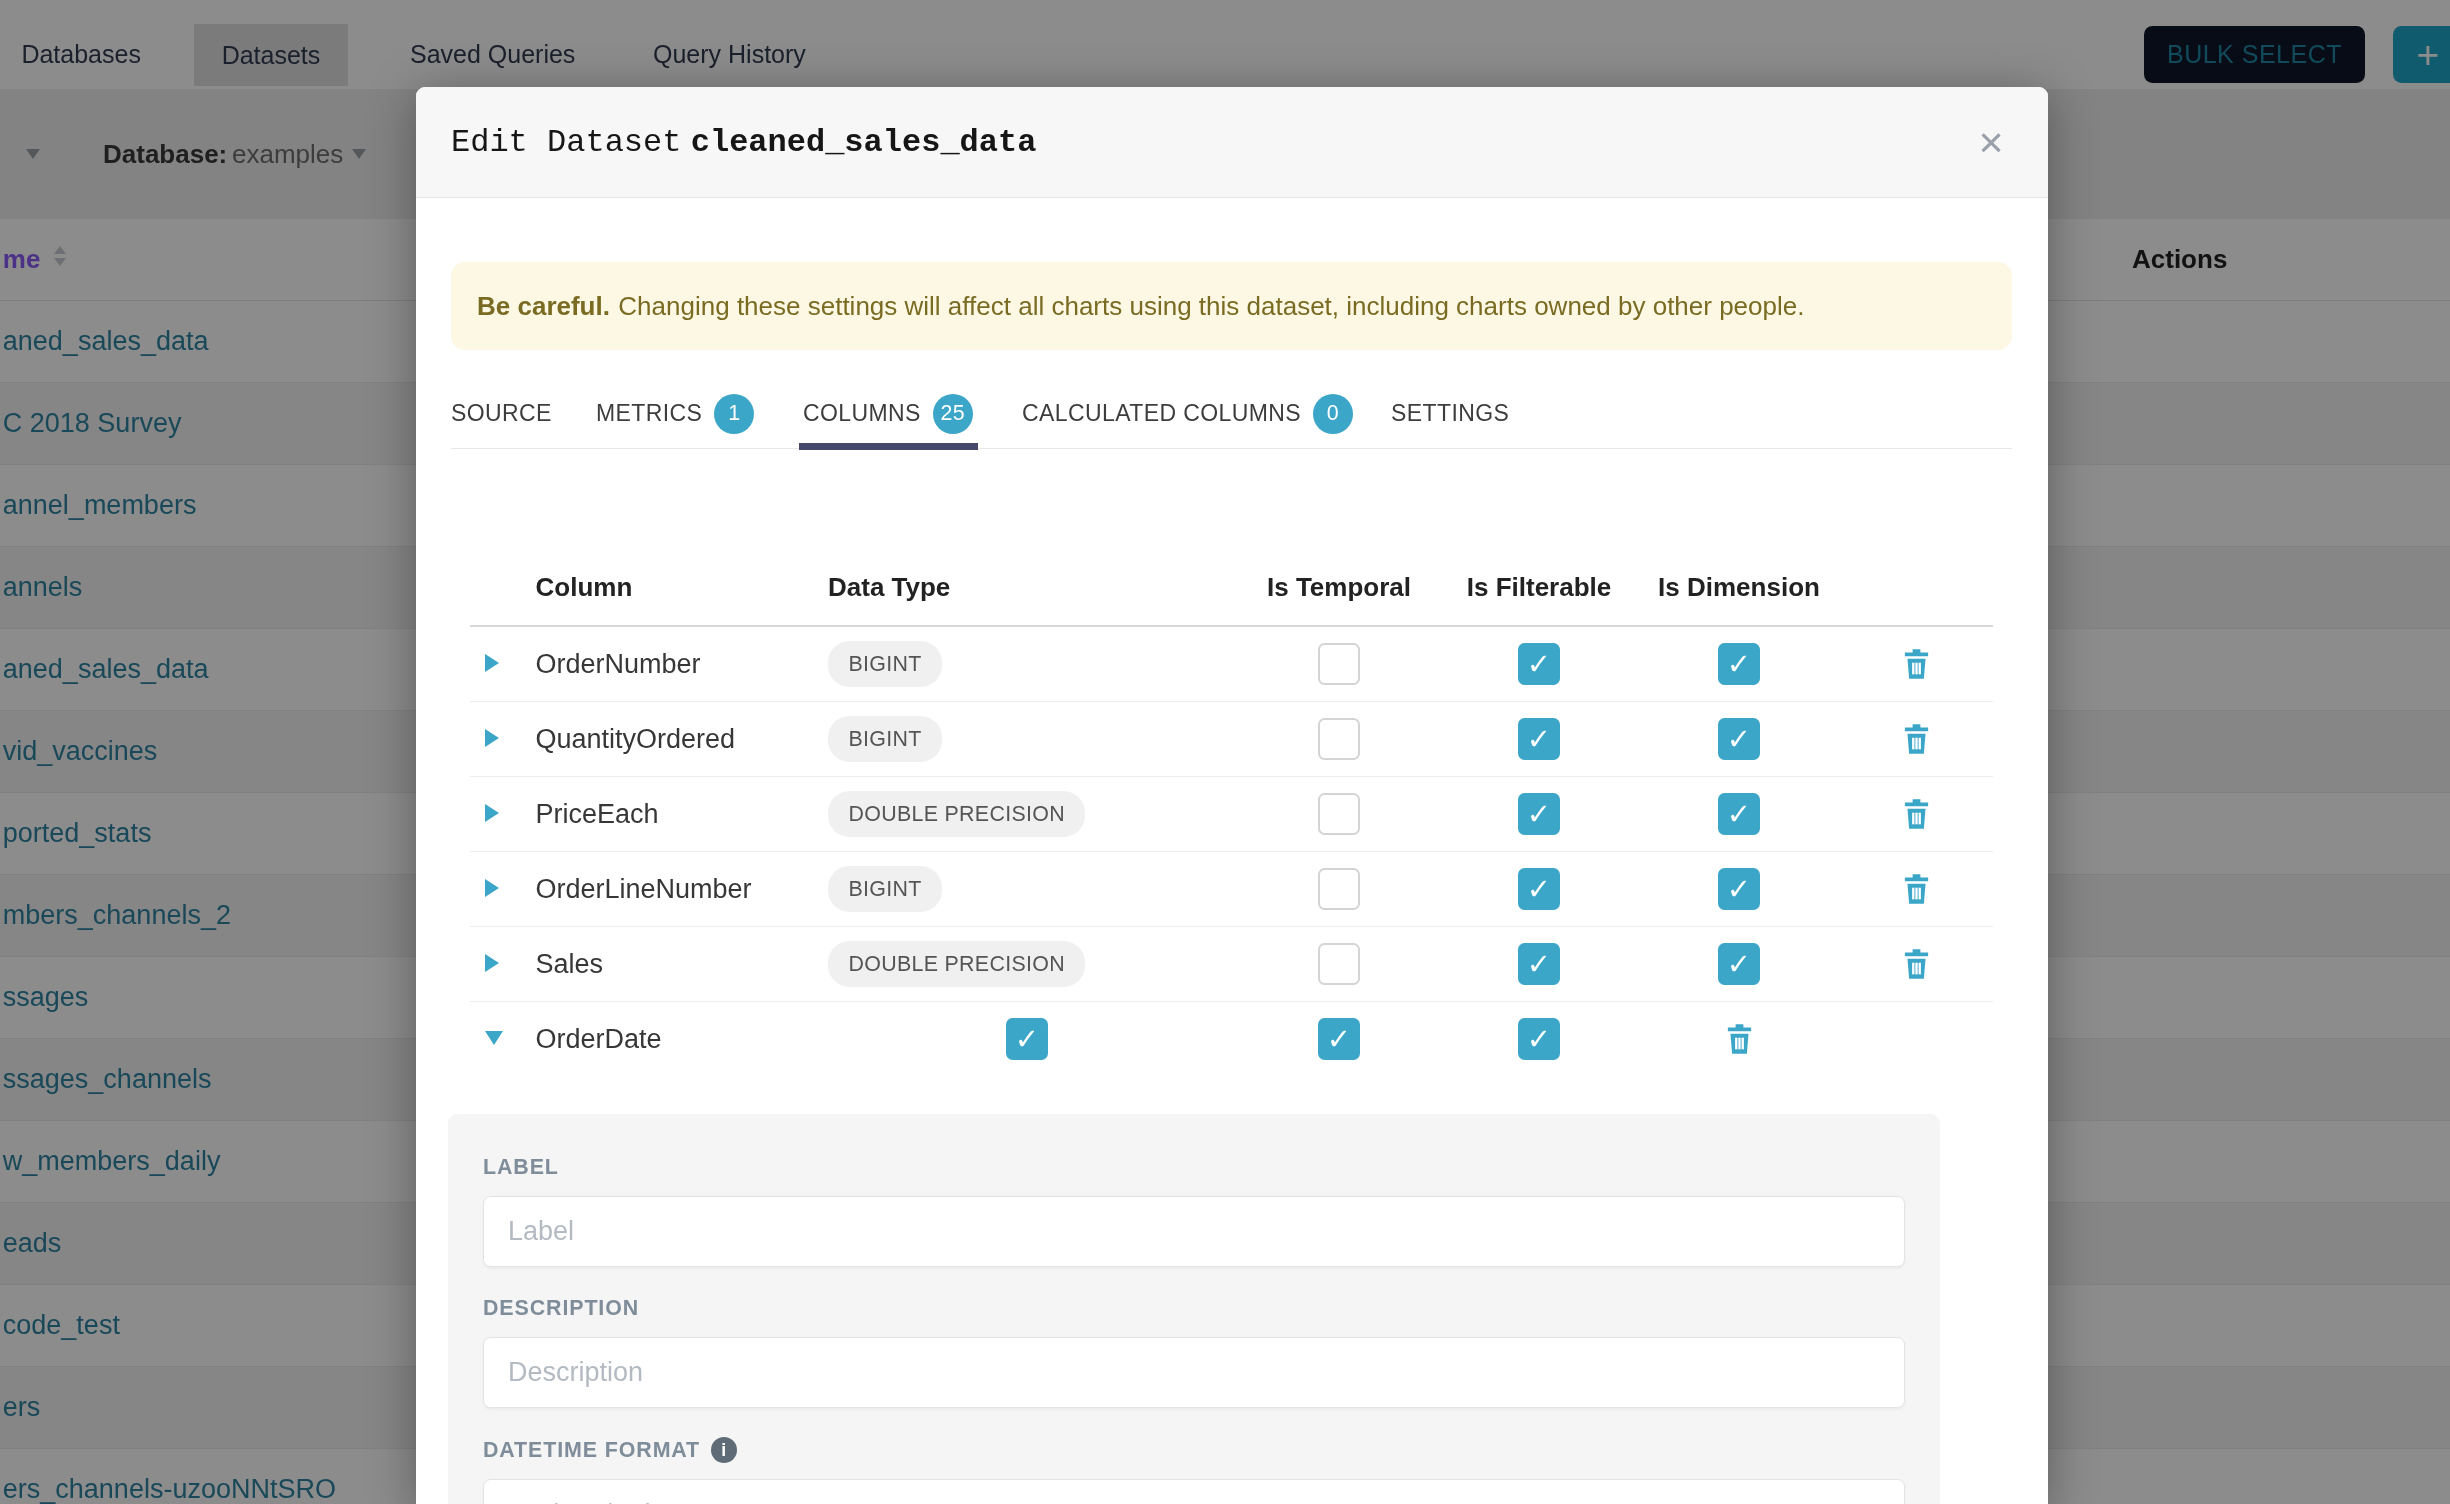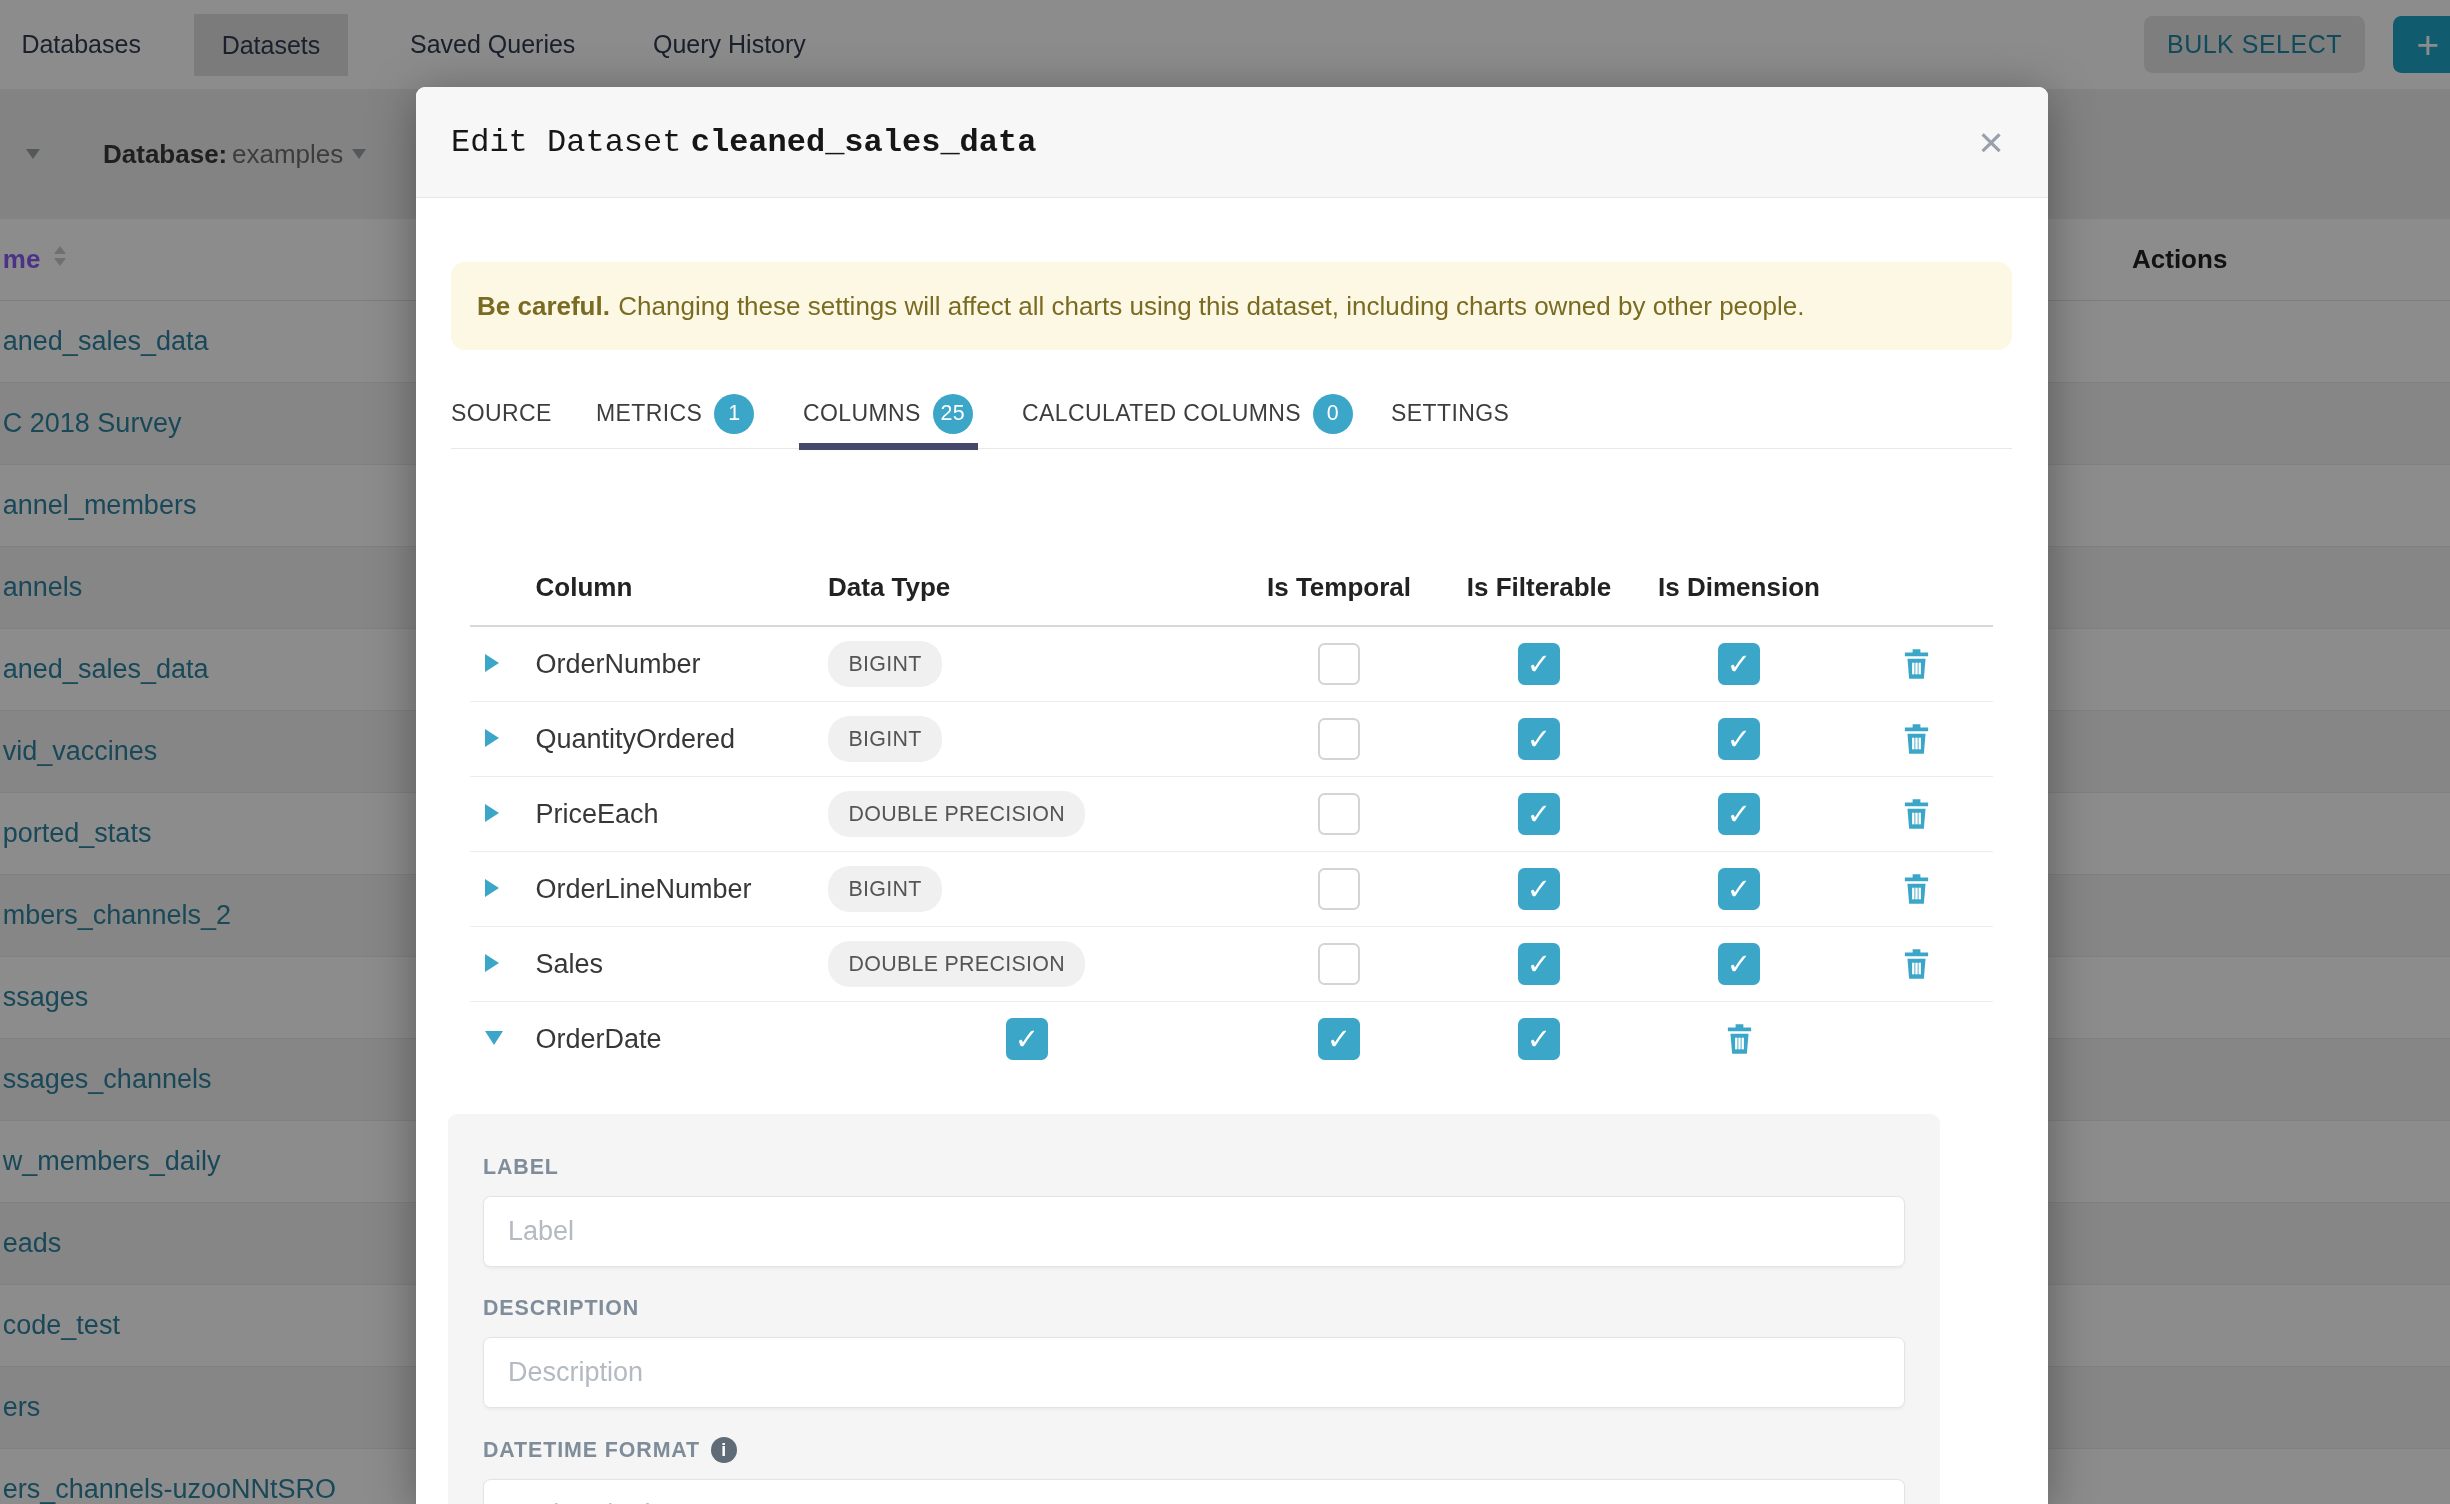--- a/index.html
+++ b/index.html
@@ -1,26 +1,26 @@
 <!DOCTYPE html>
 <html style="font-size:15px"><head>
 <meta charset="utf-8">
 <style>
   html,body{margin:0;padding:0;}
   body{font-family:"Liberation Sans","DejaVu Sans",sans-serif;}
   .screen{position:relative;width:2450px;height:1505px;overflow:hidden;background:#fff;}
 
   
-  .nav{position:absolute;left:0;top:0;right:0;height:89px;background:#fff;border-bottom:0.9px solid #ededed;}
+  .nav{position:absolute;left:0;top:10px;right:0;height:89px;background:#fff;border-bottom:0.9px solid #ededed;}
   .nav-tab{position:absolute;top:0;height:89px;display:flex;align-items:center;font-size:25px;color:#323b52;cursor:pointer;}
   .nav-tab.n0{left:21.4px;}
   .nav-tab.n1{left:194px;width:154px;justify-content:center;background:#e0e0e0;height:62px;top:14px;border-radius:1px;}
   .nav-tab.n2{left:410px;}
   .nav-tab.n3{left:653px;}
-  .bulk-btn{position:absolute;left:2144px;top:16px;width:221px;height:57px;background:#e5e5e5;border:none;border-radius:8.4px;
+  .bulk-btn{position:absolute;left:2144px;top:16px;width:221px;height:57px;background:#0f172a;border:none;border-radius:8.4px;
     color:#1f87a5;font-size:25px;font-weight:500;letter-spacing:0.5px;font-family:inherit;cursor:pointer;}
   .add-btn{position:absolute;left:2393px;top:16px;width:70px;height:57px;background:#20a7c9;border:none;border-radius:8.4px 0 0 8.4px;
     color:#fff;font-size:39px;line-height:54px;font-family:inherit;cursor:pointer;}
   .subheader{position:absolute;left:0;top:89px;right:0;height:130px;background:#efefef;border-bottom:0.9px solid #e2e2e2;}
   .dd-caret{width:0;height:0;border-left:7.5px solid transparent;border-right:7.5px solid transparent;border-top:10.3px solid #9aa0a6;display:inline-block;}
   .sub-caret1{position:absolute;left:26px;top:60px;}
   .db-label{position:absolute;left:103px;top:0;height:130px;display:flex;align-items:center;font-size:26px;font-weight:700;color:#3a3a3a;}
   .db-value{position:absolute;left:232px;top:0;height:130px;display:flex;align-items:center;font-size:26px;color:#6e6e6e;cursor:pointer;}
   .sub-caret2{position:absolute;left:352px;top:60px;}
   .bg-content{position:absolute;left:0;top:219px;right:0;bottom:0;background:#fff;}

